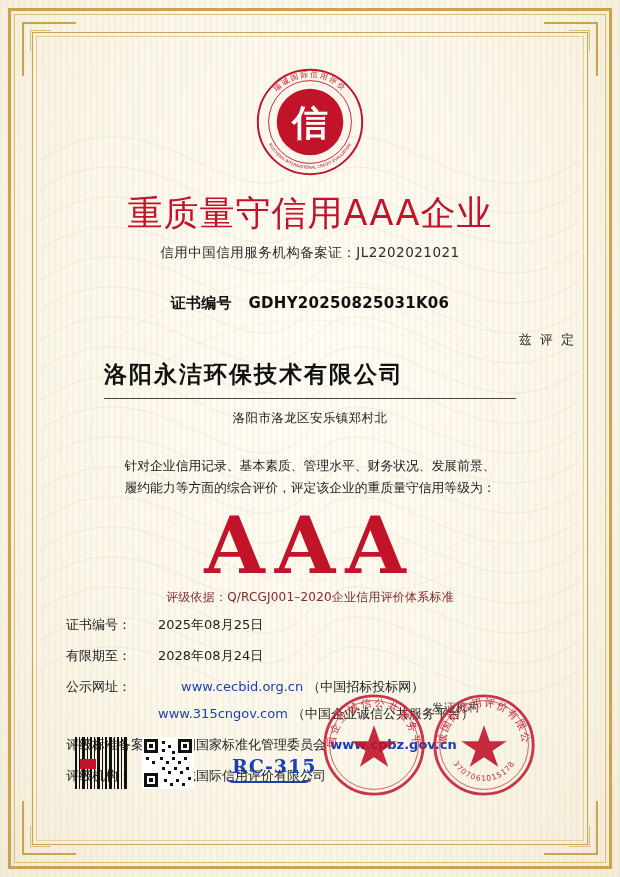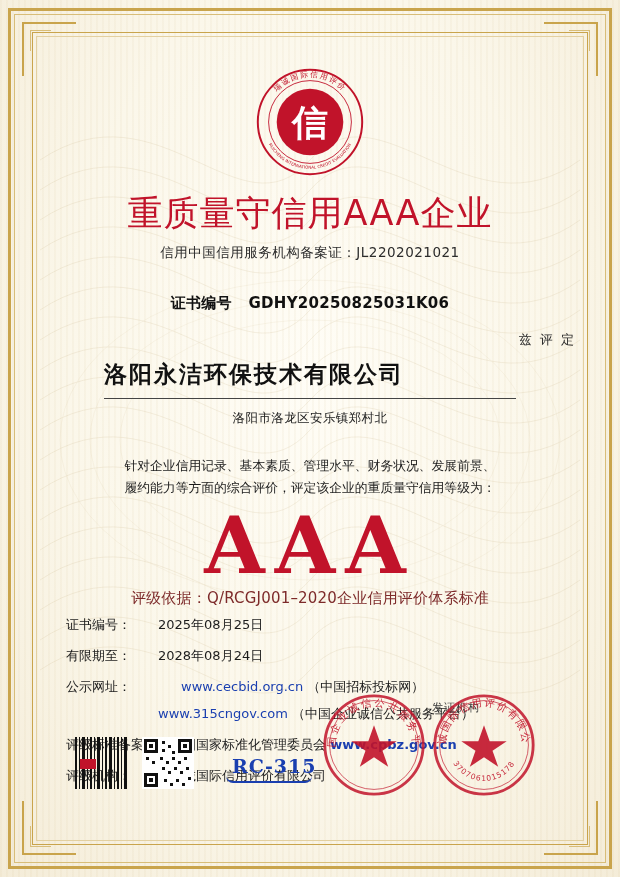--- a/index.html
+++ b/index.html
@@ -99,21 +99,21 @@
   }
   .grade{
     position:absolute;top:462px;left:0;right:0;text-align:center;
     font-size:78px;font-weight:bold;color:#c1132a;
     font-family:"DejaVu Serif","Liberation Serif",serif;
     letter-spacing:10px;
     line-height:80px;
   }
   .grade-basis{
     position:absolute;top:545px;left:0;right:0;text-align:center;
-    font-size:15px;color:#7d2a2a;letter-spacing:.2px;
+    font-size:12px;color:#7d2a2a;letter-spacing:.2px;
   }
   .fields{
     position:absolute;top:572px;left:22px;right:22px;
     font-size:13px;color:#1c1c1c;
   }
   .field{
     display:flex;align-items:baseline;margin-bottom:13px;
   }
   .f-label{width:92px;flex:0 0 92px;}
   .f-value{flex:1;}

